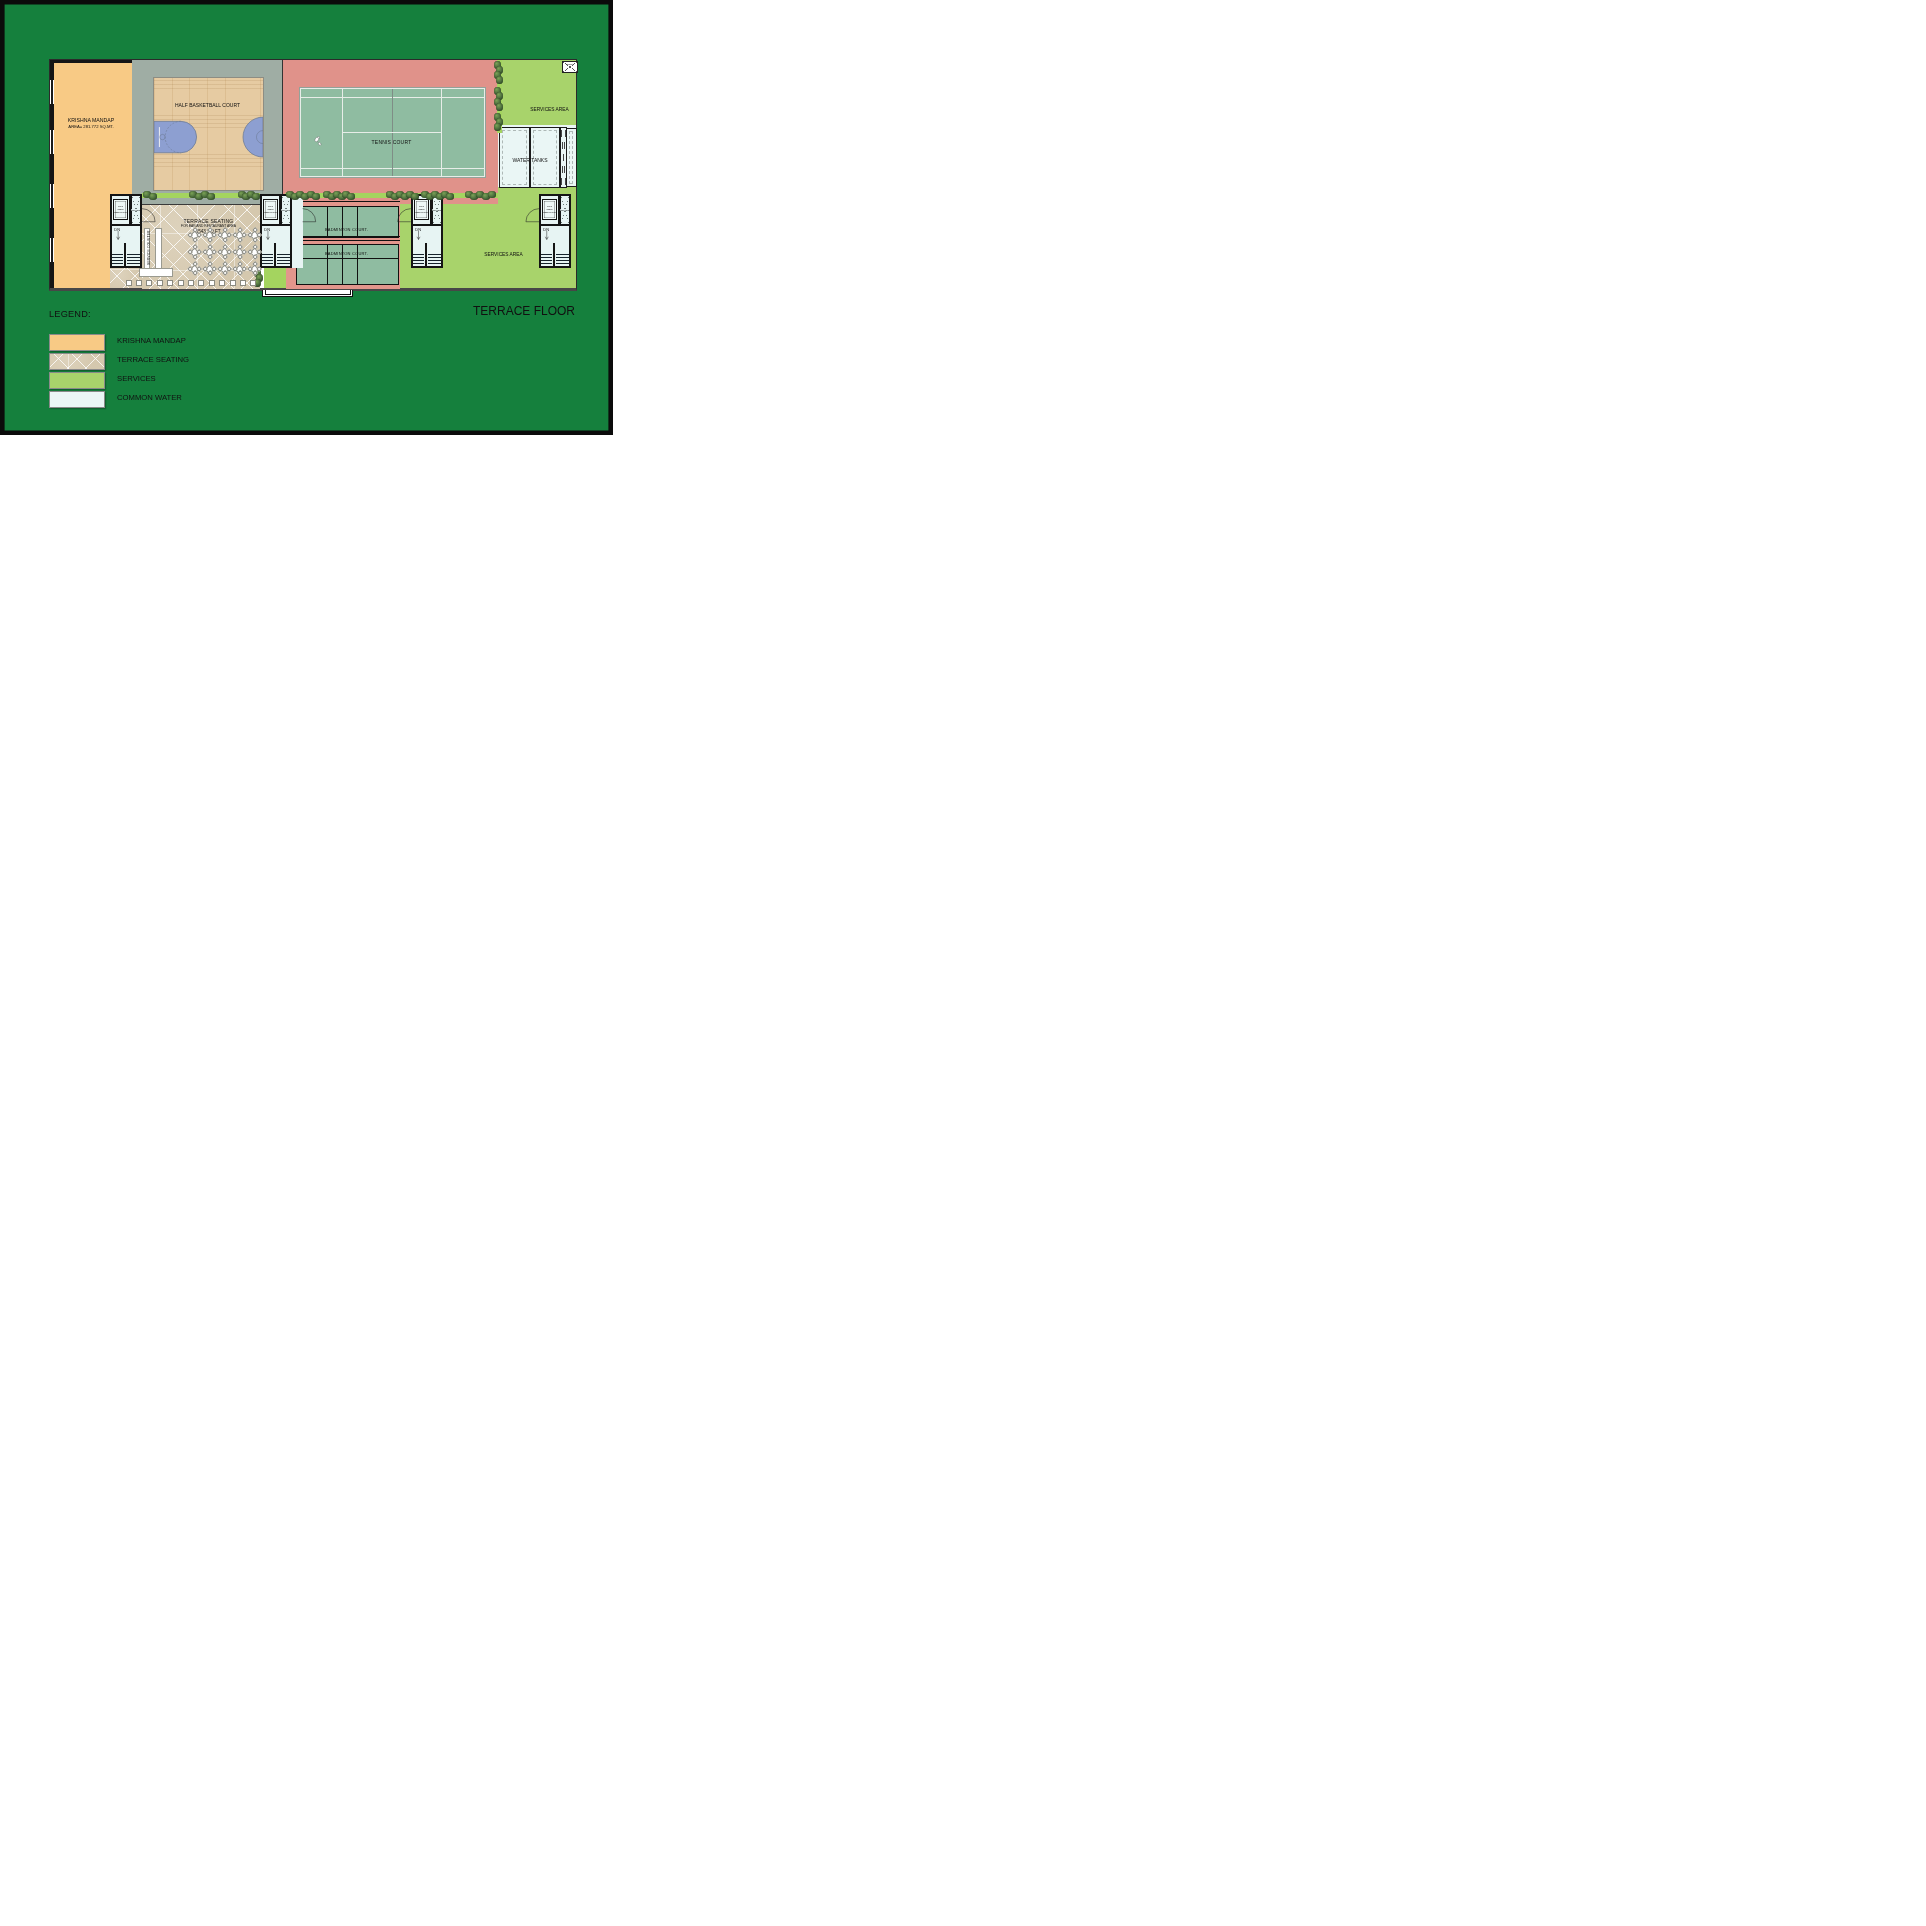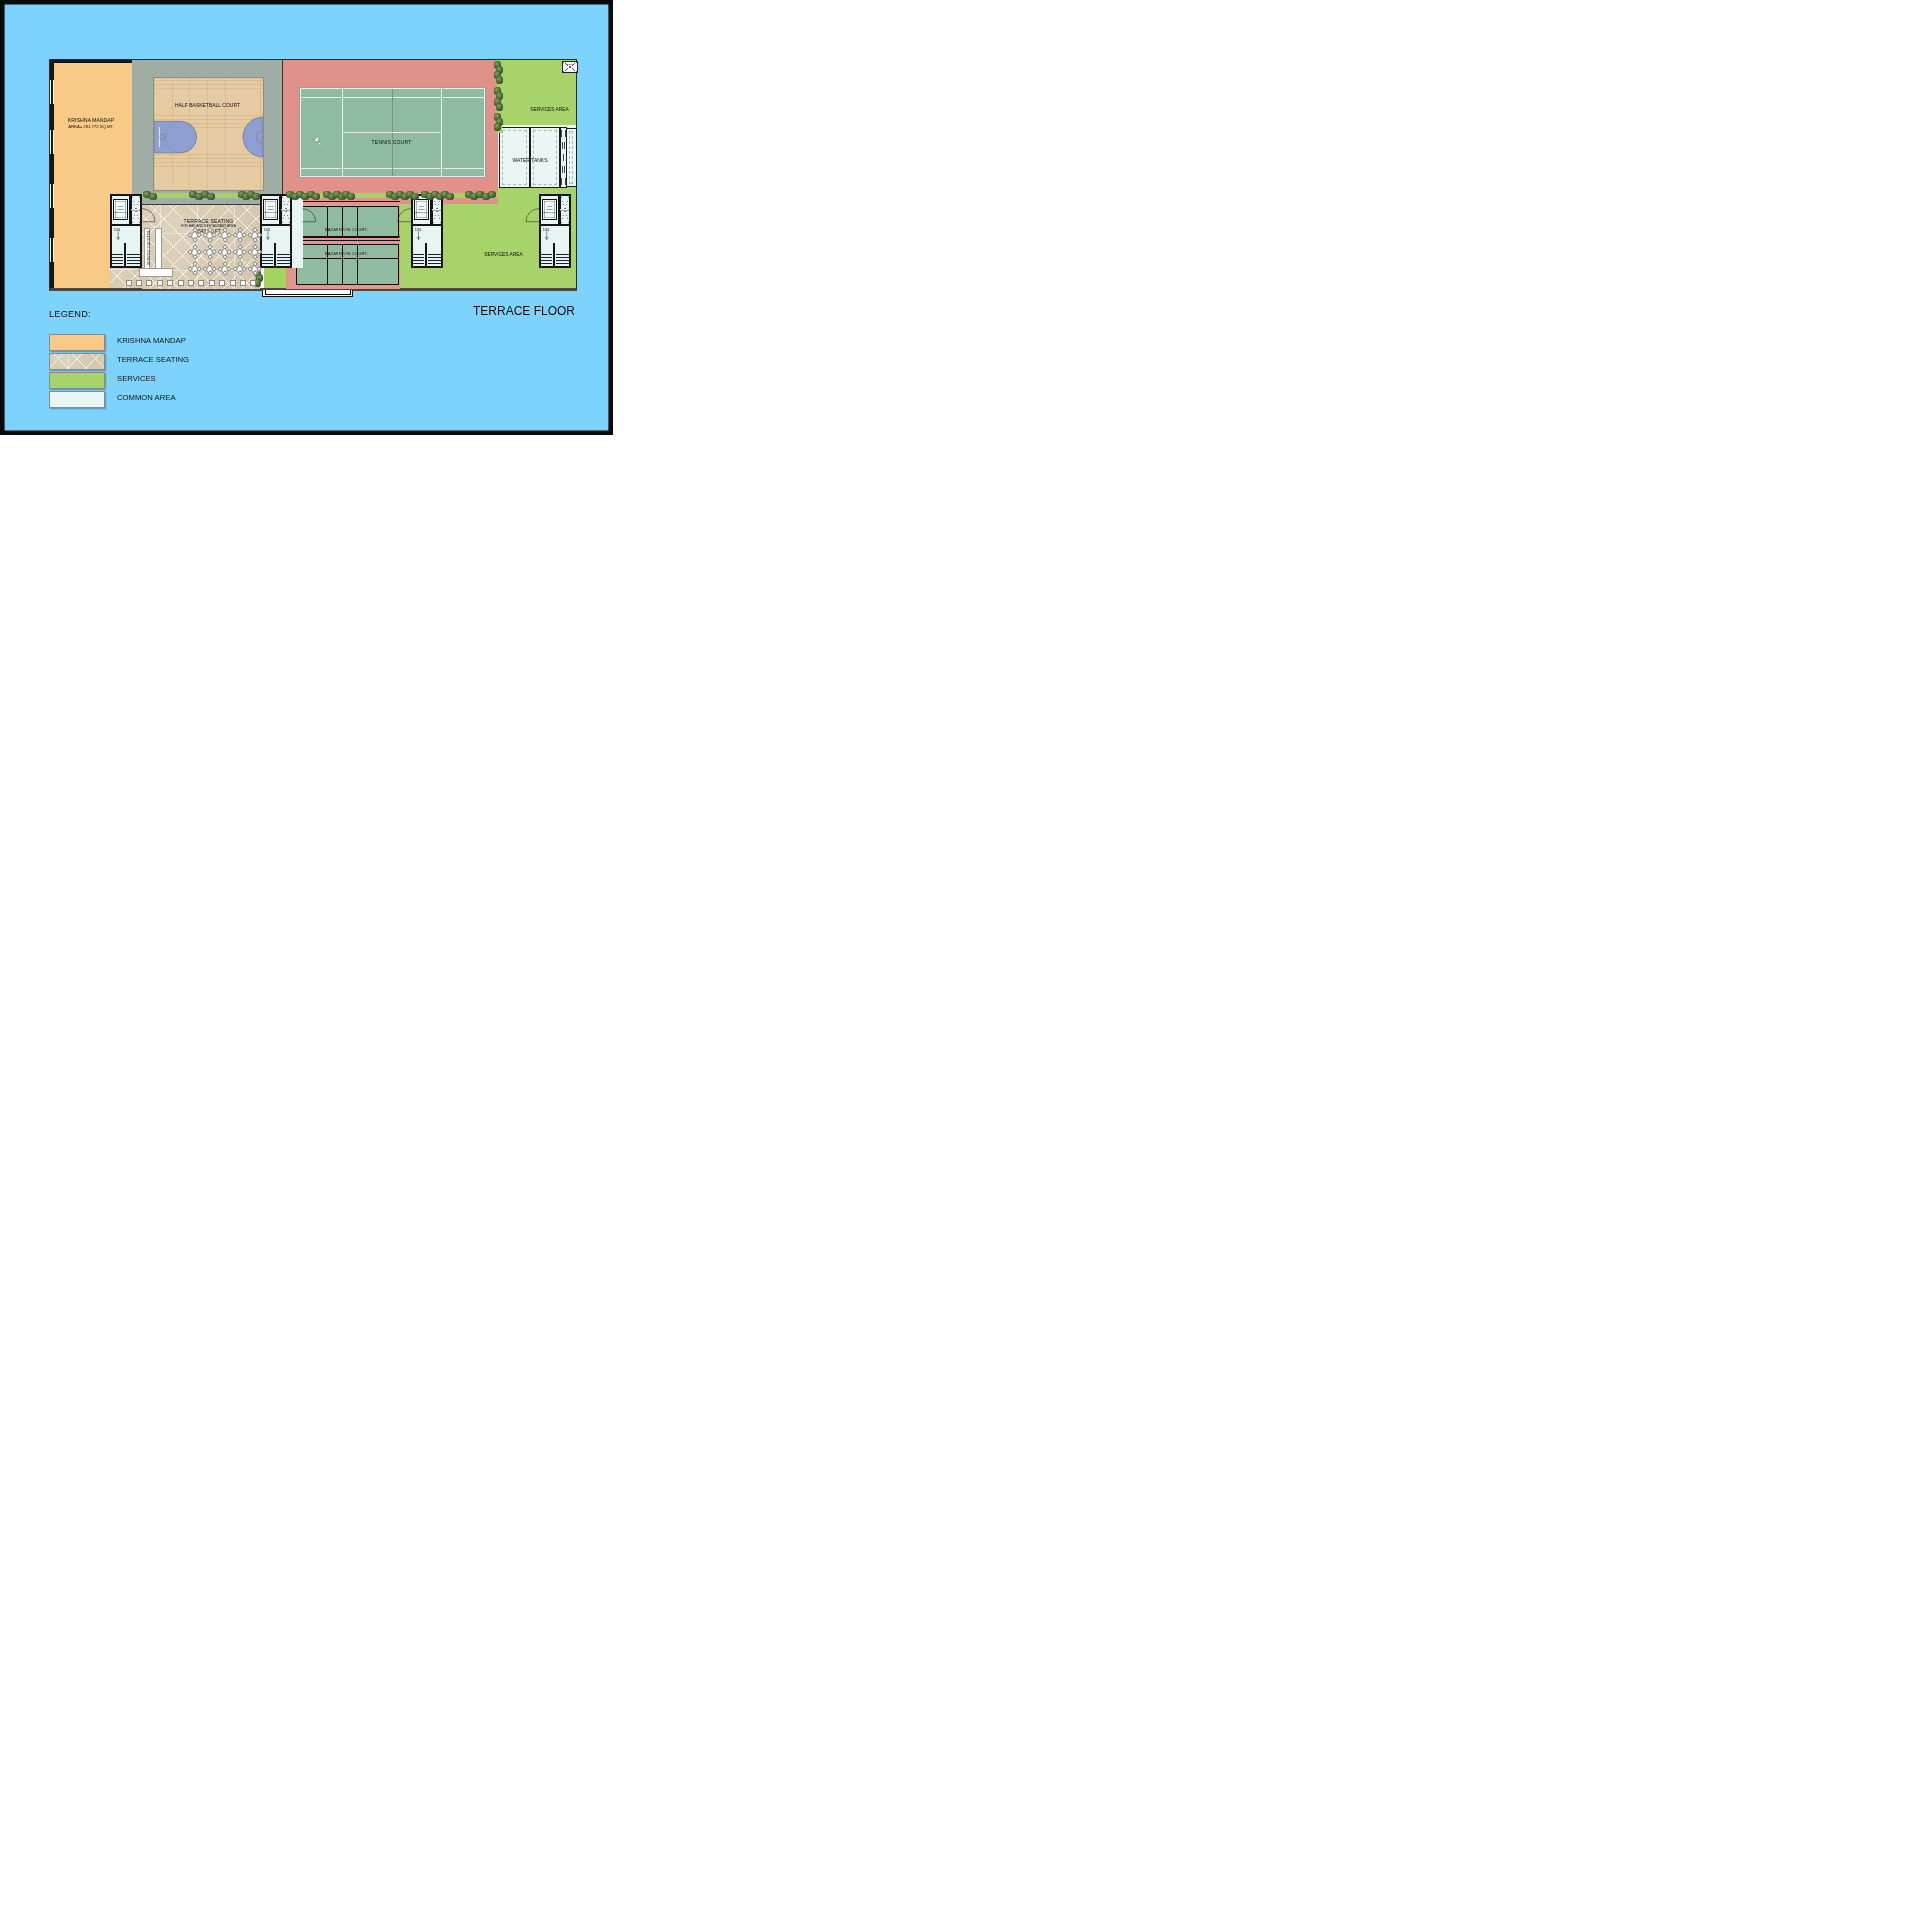--- a/index.html
+++ b/index.html
@@ -1,17 +1,17 @@
 <!DOCTYPE html>
 <html style="font-size:6.2px"><head>
 <meta charset="utf-8">
 <style>
   html,body { margin:0; padding:0; background:#ffffff; }
   #canvas {
-    position:relative; width:613px; height:435px; background:#7dd3fc;
+    position:relative; width:613px; height:435px; background:#15803d;
     box-shadow: inset 0 0 0 4.6px #0b0b0b;
     font-family:"Liberation Sans", sans-serif; color:#111; overflow:hidden;
   }
   .abs { position:absolute; }
   .lbl { position:absolute; color:#111; white-space:nowrap; }
 
   
   #plan {
     position:absolute; left:49px; top:59px; width:526px; height:228px;
     border:1.2px solid #2b2b2b; border-bottom:3.5px solid #474747; background:#fff;
@@ -497,17 +497,17 @@
   </div>
 
   <div class="lbl" id="legend-title">LEGEND:</div>
   <div class="legend-swatch sw-krishna" style="top:334px;"></div>
   <div class="legend-label" style="top:336px;">KRISHNA MANDAP</div>
   <div class="legend-swatch tiles" style="top:353px;"></div>
   <div class="legend-label" style="top:355px;">TERRACE SEATING</div>
   <div class="legend-swatch sw-services" style="top:372px;"></div>
   <div class="legend-label" style="top:374px;">SERVICES</div>
   <div class="legend-swatch sw-common" style="top:391px;"></div>
-  <div class="legend-label" style="top:393px;">COMMON AREA</div>
+  <div class="legend-label" style="top:393px;">COMMON WATER</div>
 
   <div class="lbl" id="floor-title">TERRACE FLOOR</div>
 </div>
 
 
 </body></html>

